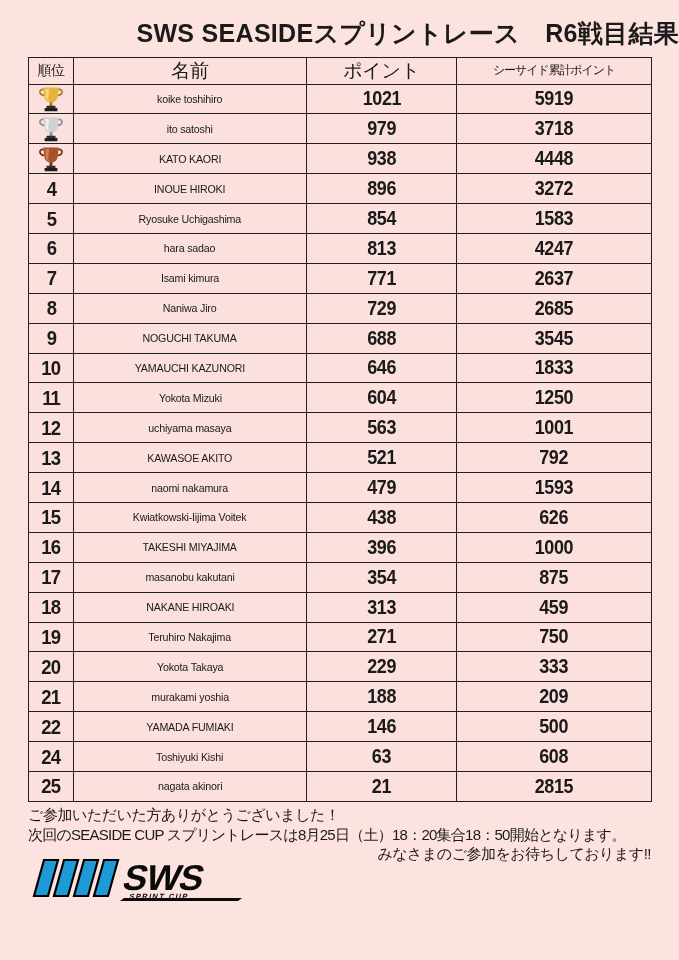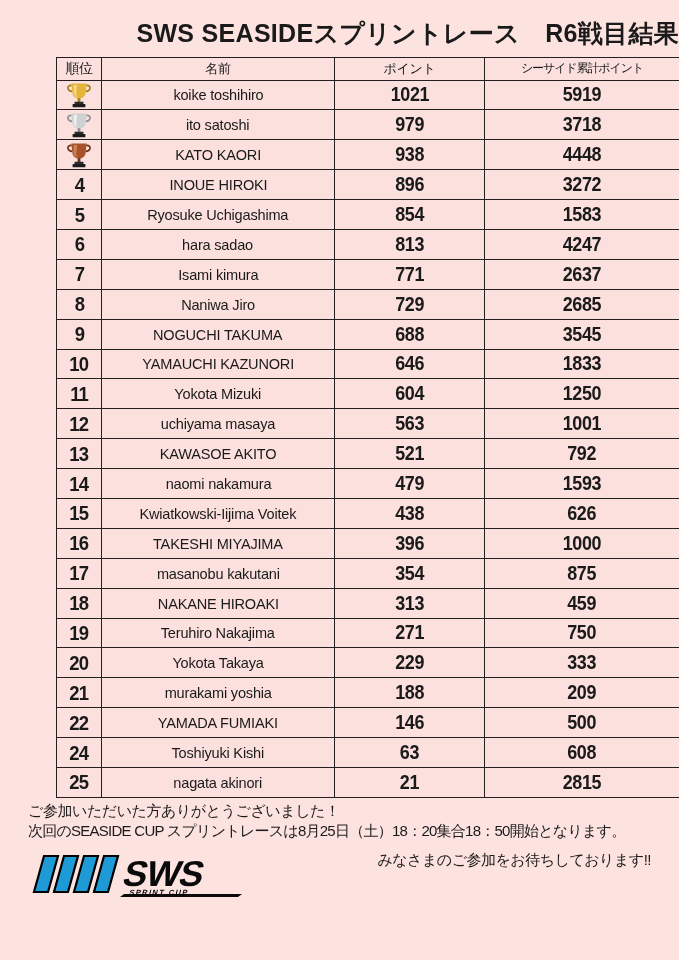--- a/index.html
+++ b/index.html
@@ -32,36 +32,35 @@
   #results-wrap {
     padding: 0 28px 0 28px;
     box-sizing: border-box;
     width: 679px;
   }
   table#results-table {
     border-collapse: collapse;
     width: 623px;
     table-layout: fixed;
     background: #a16207;
-    margin-left: 28px;
   }
   table#results-table td,
   table#results-table th {
     border: 1px solid #231f20;
     padding: 0;
     background: #fbe0dd;
   }
   col.c-rank  { width: 45px; }
   col.c-name  { width: 233px; }
   col.c-pts   { width: 150px; }
   col.c-total { width: 195px; }
 
   thead th {
     height: 22px;
-    font-size: 13px;
+    font-size: 19px;
     font-weight: 400;
     text-align: center;
     vertical-align: middle;
     letter-spacing: -0.3px;
     white-space: nowrap;
   }
   thead th.h-rank { font-size: 14px; letter-spacing: -0.5px; }
   thead th.h-total { font-size: 12px; letter-spacing: -1.1px; }
 
   tbody tr { height: 29.9px; }
@@ -77,21 +76,21 @@
     padding: 0 1px;
   }
   td.rank-cell .rank-num {
     display: inline-block;
     transform: scaleX(0.88);
   }
 
   td.name-cell {
     text-align: center;
     vertical-align: middle;
-    font-size: 15px;
+    font-size: 11px;
     font-weight: 400;
     letter-spacing: -0.2px;
     white-space: nowrap;
     overflow: hidden;
   }
   td.name-cell .nm {
     display: inline-block;
     transform: scaleX(0.97);
   }
 
@@ -127,21 +126,21 @@
   .foot-line {
     font-size: 15px;
     line-height: 1.32;
     white-space: nowrap;
     letter-spacing: -0.45px;
   }
   .foot-line.l1 { text-align: left; }
   .foot-line.l2 { text-align: left; letter-spacing: -0.75px; }
   .foot-line.l3 {
     text-align: right;
-    margin-top: 10px;
+    margin-top: 0;
     letter-spacing: -0.5px;
   }
 
   
   #sws-logo {
     position: absolute;
     left: 32px;
     top: 52px;
     width: 230px;
     height: 48px;

